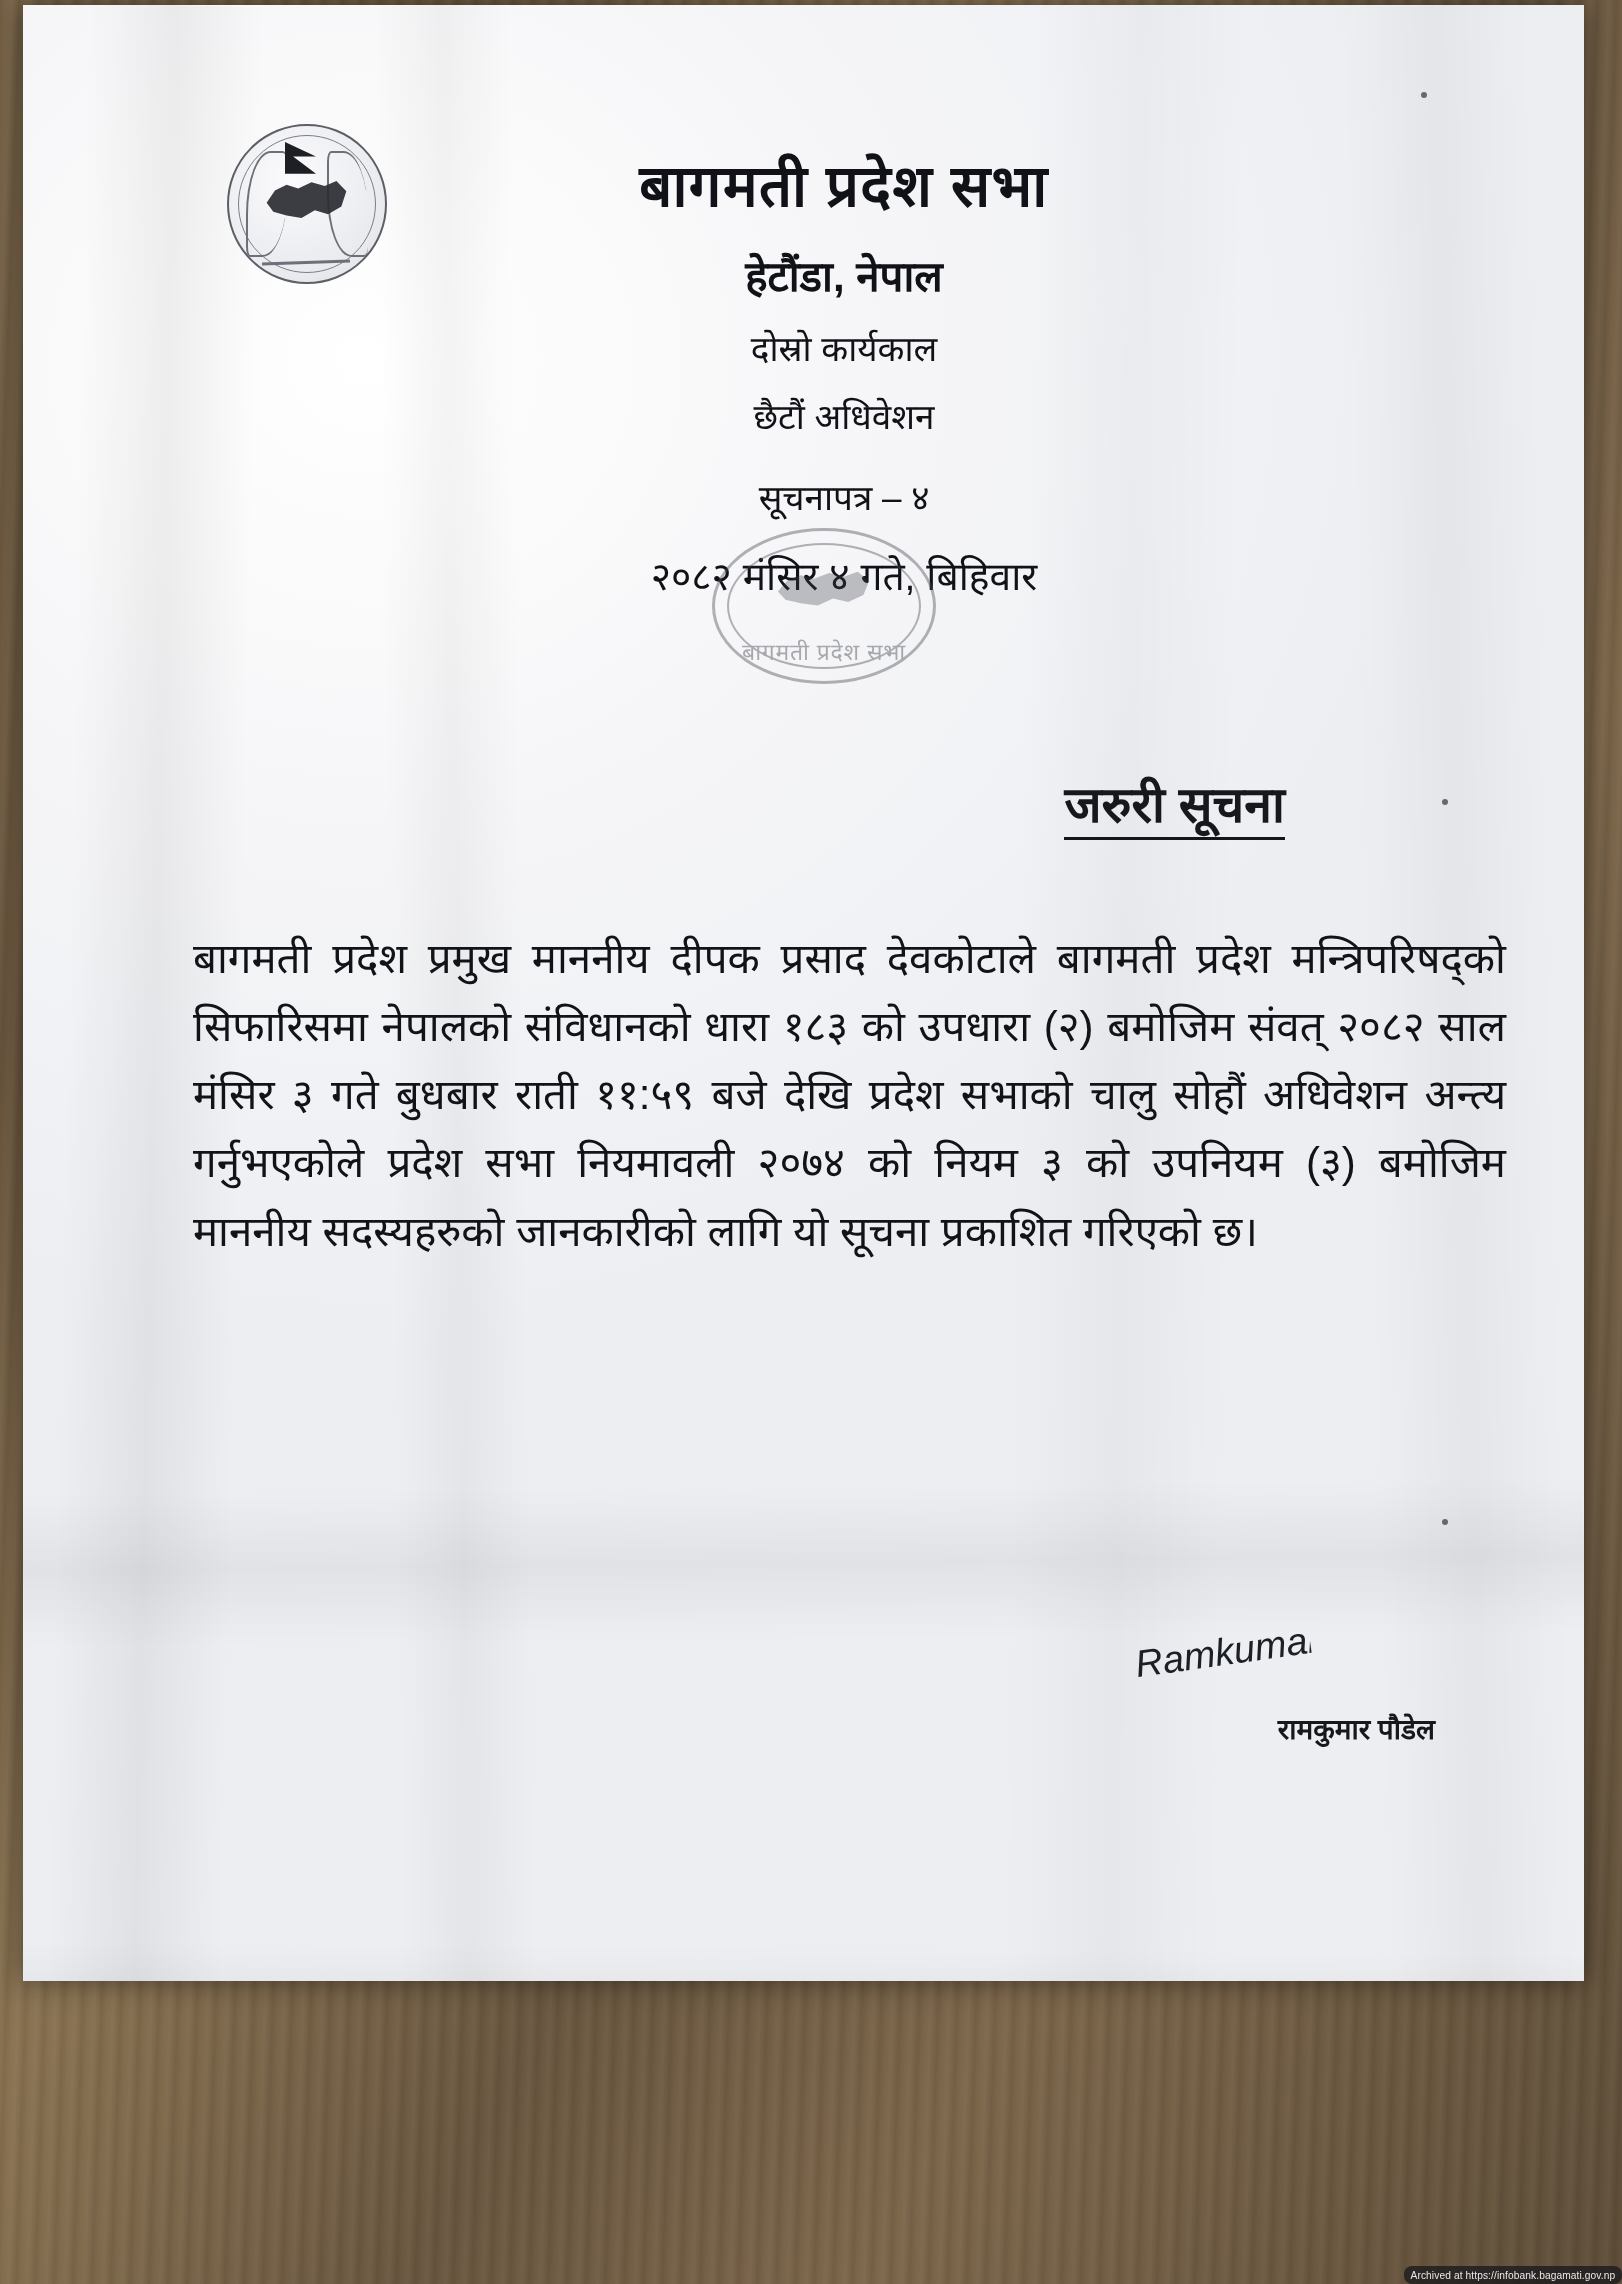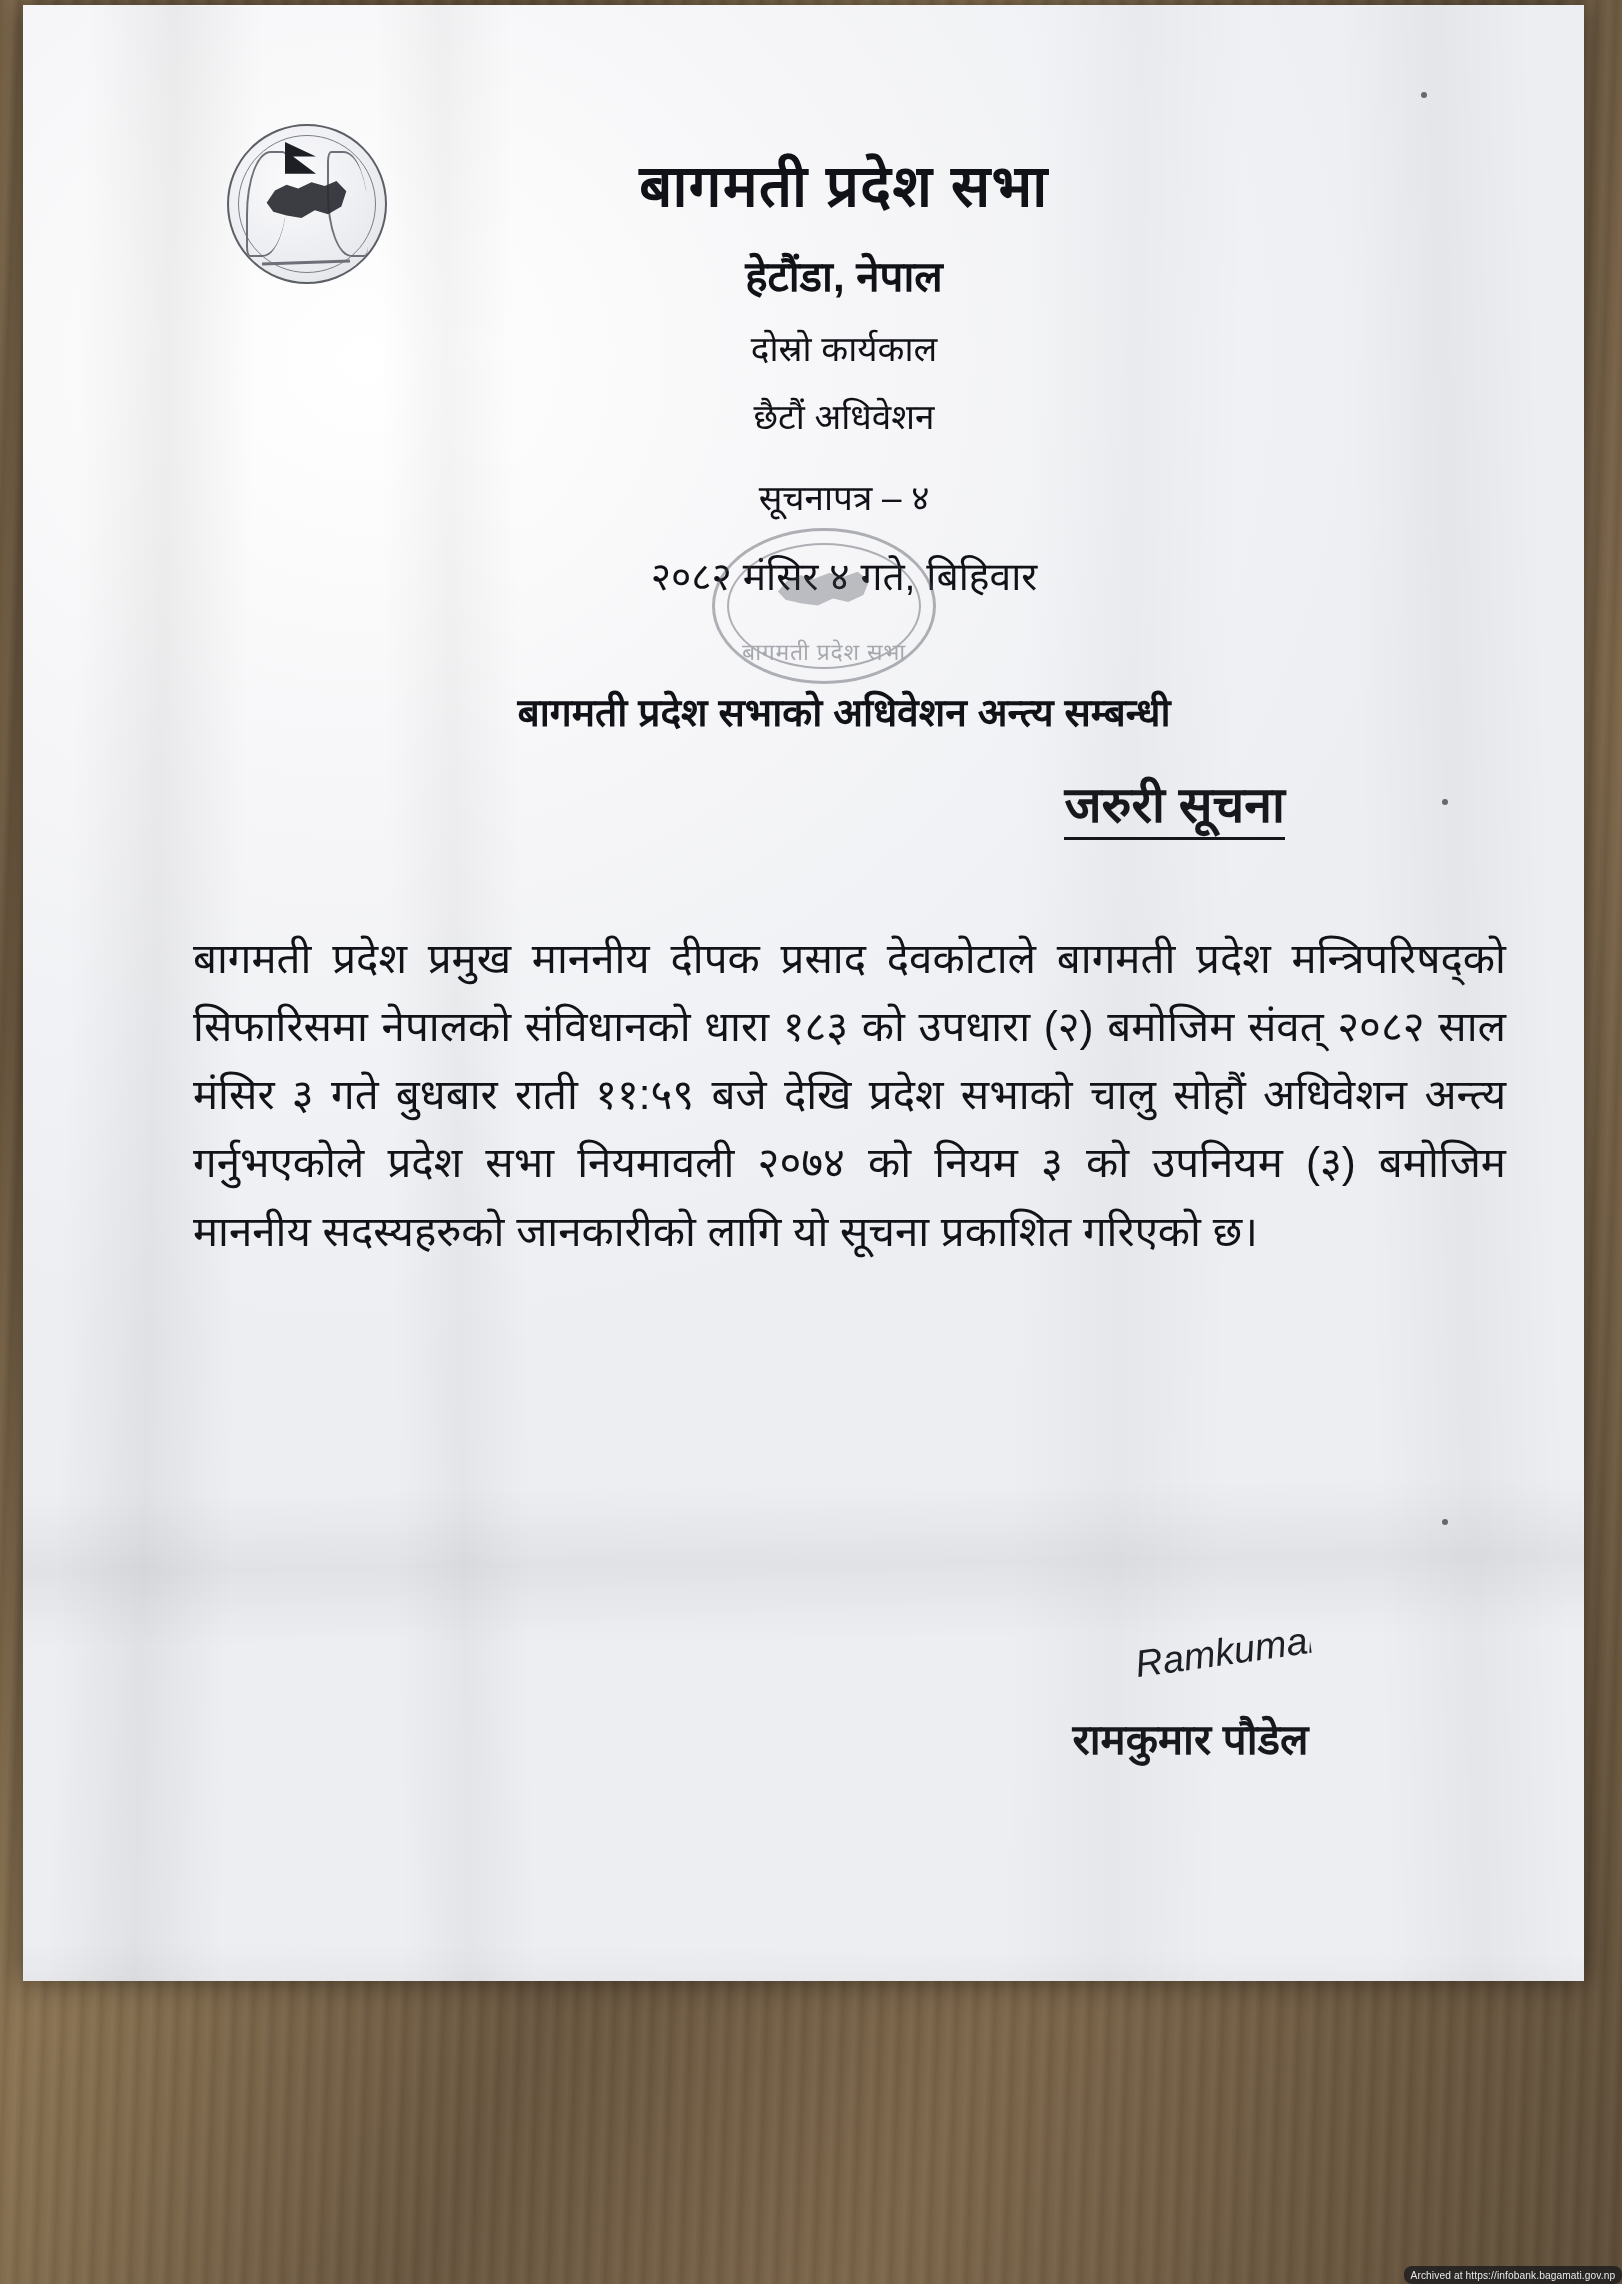--- a/index.html
+++ b/index.html
@@ -218,22 +218,22 @@
     font-style: italic;
     transform: rotate(-8deg);
     white-space: nowrap;
     overflow: hidden;
   }
   .sig-name {
     position: absolute;
     left: 923px;
     top: 1704px;
     width: 489px;
-    text-align: center;
-    font-size: 42px;
+    text-align: right;
+    font-size: 28px;
     font-weight: bold;
   }
   .sig-role {
     position: absolute;
     left: 923px;
     top: 1778px;
     width: 489px;
     text-align: center;
     font-size: 41px;
   }
@@ -295,21 +295,20 @@
     <div class="hdr t-notice-no">सूचनापत्र – ४</div>
     <div class="hdr t-date">२०८२ मंसिर ४ गते, बिहिवार</div>
 
     <div class="seal">
       <div class="s-ring"></div>
       <div class="s-ring2"></div>
       <div class="s-emblem"></div>
       <div class="s-text">बागमती प्रदेश सभा</div>
     </div>
 
-    <div class="t-subject">बागमती प्रदेश सभाको अधिवेशन अन्त्य सम्बन्धी</div>
     <div class="t-heading"><span>जरुरी सूचना</span></div>
 
     <div class="body-par">बागमती प्रदेश प्रमुख माननीय दीपक प्रसाद देवकोटाले बागमती प्रदेश मन्त्रिपरिषद्को सिफारिसमा नेपालको संविधानको धारा १८३ को उपधारा (२) बमोजिम संवत् २०८२ साल मंसिर ३ गते बुधबार राती ११:५९ बजे देखि प्रदेश सभाको चालु सोहौं अधिवेशन अन्त्य गर्नुभएकोले प्रदेश सभा नियमावली २०७४ को नियम ३ को उपनियम (३) बमोजिम माननीय सदस्यहरुको जानकारीको लागि यो सूचना प्रकाशित गरिएको छ।</div>
 
     <div class="sig-scribble">Ramkumar</div>
     <div class="sig-name">रामकुमार पौडेल</div>
 
     <div class="dot" style="left:1398px; top:87px;"></div>
     <div class="dot" style="left:1419px; top:794px;"></div>
     <div class="dot" style="left:1419px; top:1514px;"></div>

